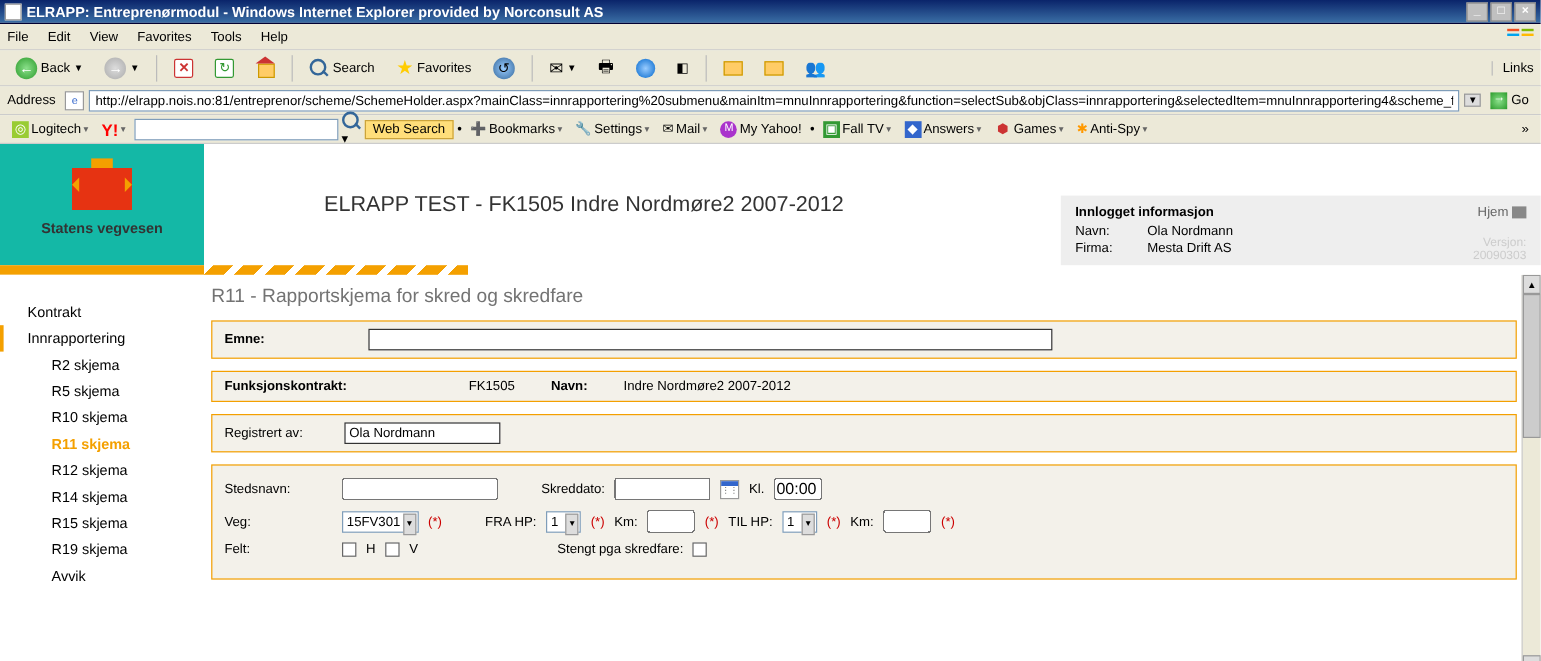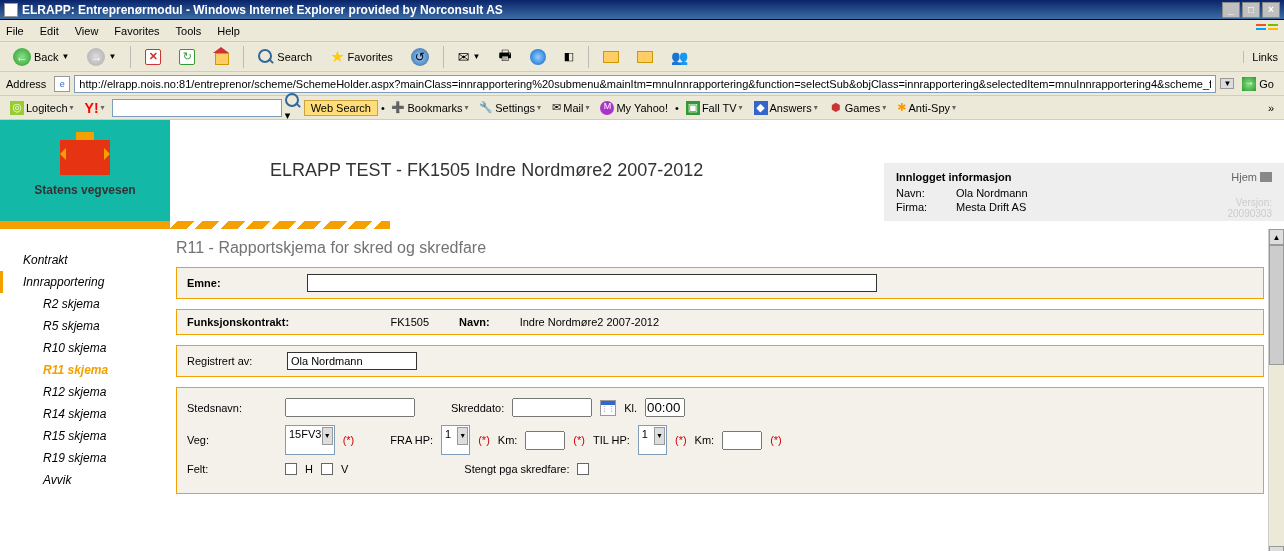--- a/index.html
+++ b/index.html
@@ -69,42 +69,42 @@
 .logg-ut{border:1px solid #999;background:#ece9d8;padding:1px 8px;font-size:11px;margin-left:auto;}
 
 .orange-strip { height: 8px; background: #fff; display:flex; }
 .os-solid{width:170px;height:100%;background:#f4a000;}
 .os-rest{flex:1;height:100%;position:relative;}
 .os-rest::before{content:"";position:absolute;left:0;top:0;width:220px;height:100%;
   background:repeating-linear-gradient(-45deg,#f4a000 0 12px,#fff 12px 18px);}
 
 .main-area { display: flex; height: calc(551px - 20px - 22px - 30px - 24px - 24px - 90px - 8px); background:#fff; }
 .sidebar { width: 170px; background: #fff; padding-top: 20px; }
-.side-item{padding:4px 10px 4px 20px;font-size:12px;border-left:3px solid transparent;font-style:italic;}
+.side-item{padding:4px 10px 4px 20px;font-size:12px;border-left:3px solid transparent;}
 .side-item.sub{padding-left:40px;}
 .side-item.top{padding-left:20px;}
 .side-active{color:#f4a000;font-weight:bold;}
 .side-item.active-ind{border-left:3px solid #f4a000;}
 
 .content { flex: 1; padding: 10px 20px 10px 6px; overflow:hidden; position:relative; }
 .page-title{font-size:16px;color:#737373;margin-bottom:10px;}
 .req-note{color:#c00;font-size:11px;margin-bottom:12px;}
 .fieldrow{border:1px solid #f4a000;background:#f3f1ea;padding:6px 10px;margin-bottom:10px;display:flex;align-items:center;gap:10px;font-size:11px;}
 .fieldrow strong{font-weight:bold;width:110px;}
 .fieldrow input[type=text]{border:1px solid #333;height:18px;padding:0 3px;font-size:11px;}
 .wide{width:570px;}
 .med{width:130px;}
 .sm{width:80px;}
 .tiny{width:40px;}
 .info-line{display:flex;gap:30px;}
 .info-line span.lbl{font-weight:bold;}
 .formblock{border:1px solid #f4a000;background:#f3f1ea;padding:10px;font-size:11px;}
 .formblock .frow{display:flex;align-items:center;gap:8px;margin-bottom:8px;}
 .formblock .flbl{width:90px;}
-.sel{border:1px solid #7f9db9;padding:0 0 0 3px;background:#fff;position:relative;display:inline-block;height:30px;line-height:16px;}
+.sel{border:1px solid #7f9db9;padding:0 14px 0 3px;background:#fff;position:relative;display:inline-block;height:18px;line-height:16px;}
 .sel::after{content:"▼";position:absolute;right:1px;top:1px;font-size:7px;background:#ddd;border:1px solid #999;padding:0 1px;}
 .req{color:#c00;}
 .cal-ic{width:16px;height:16px;background:#fff;border:1px solid #999;display:inline-flex;flex-direction:column;}
 .cal-ic::before{content:"";height:4px;background:#36c;}
 .cal-ic::after{content:"⋮⋮";font-size:7px;text-align:center;color:#666;}
 .cb{width:12px;height:12px;border:1px solid #666;background:#fff;display:inline-block;vertical-align:middle;}
 .scrollbar{position:absolute;right:0;top:0;bottom:0;width:16px;background:#ece9d8;border-left:1px solid #ccc;}
 .sb-up,.sb-dn{height:16px;background:#ddd;border:1px solid #999;display:flex;align-items:center;justify-content:center;font-size:8px;}
 .sb-dn{position:absolute;bottom:0;left:0;right:0;}
 .sb-thumb{position:absolute;top:16px;left:0;right:0;height:120px;background:#ccc;border:1px solid #999;}

